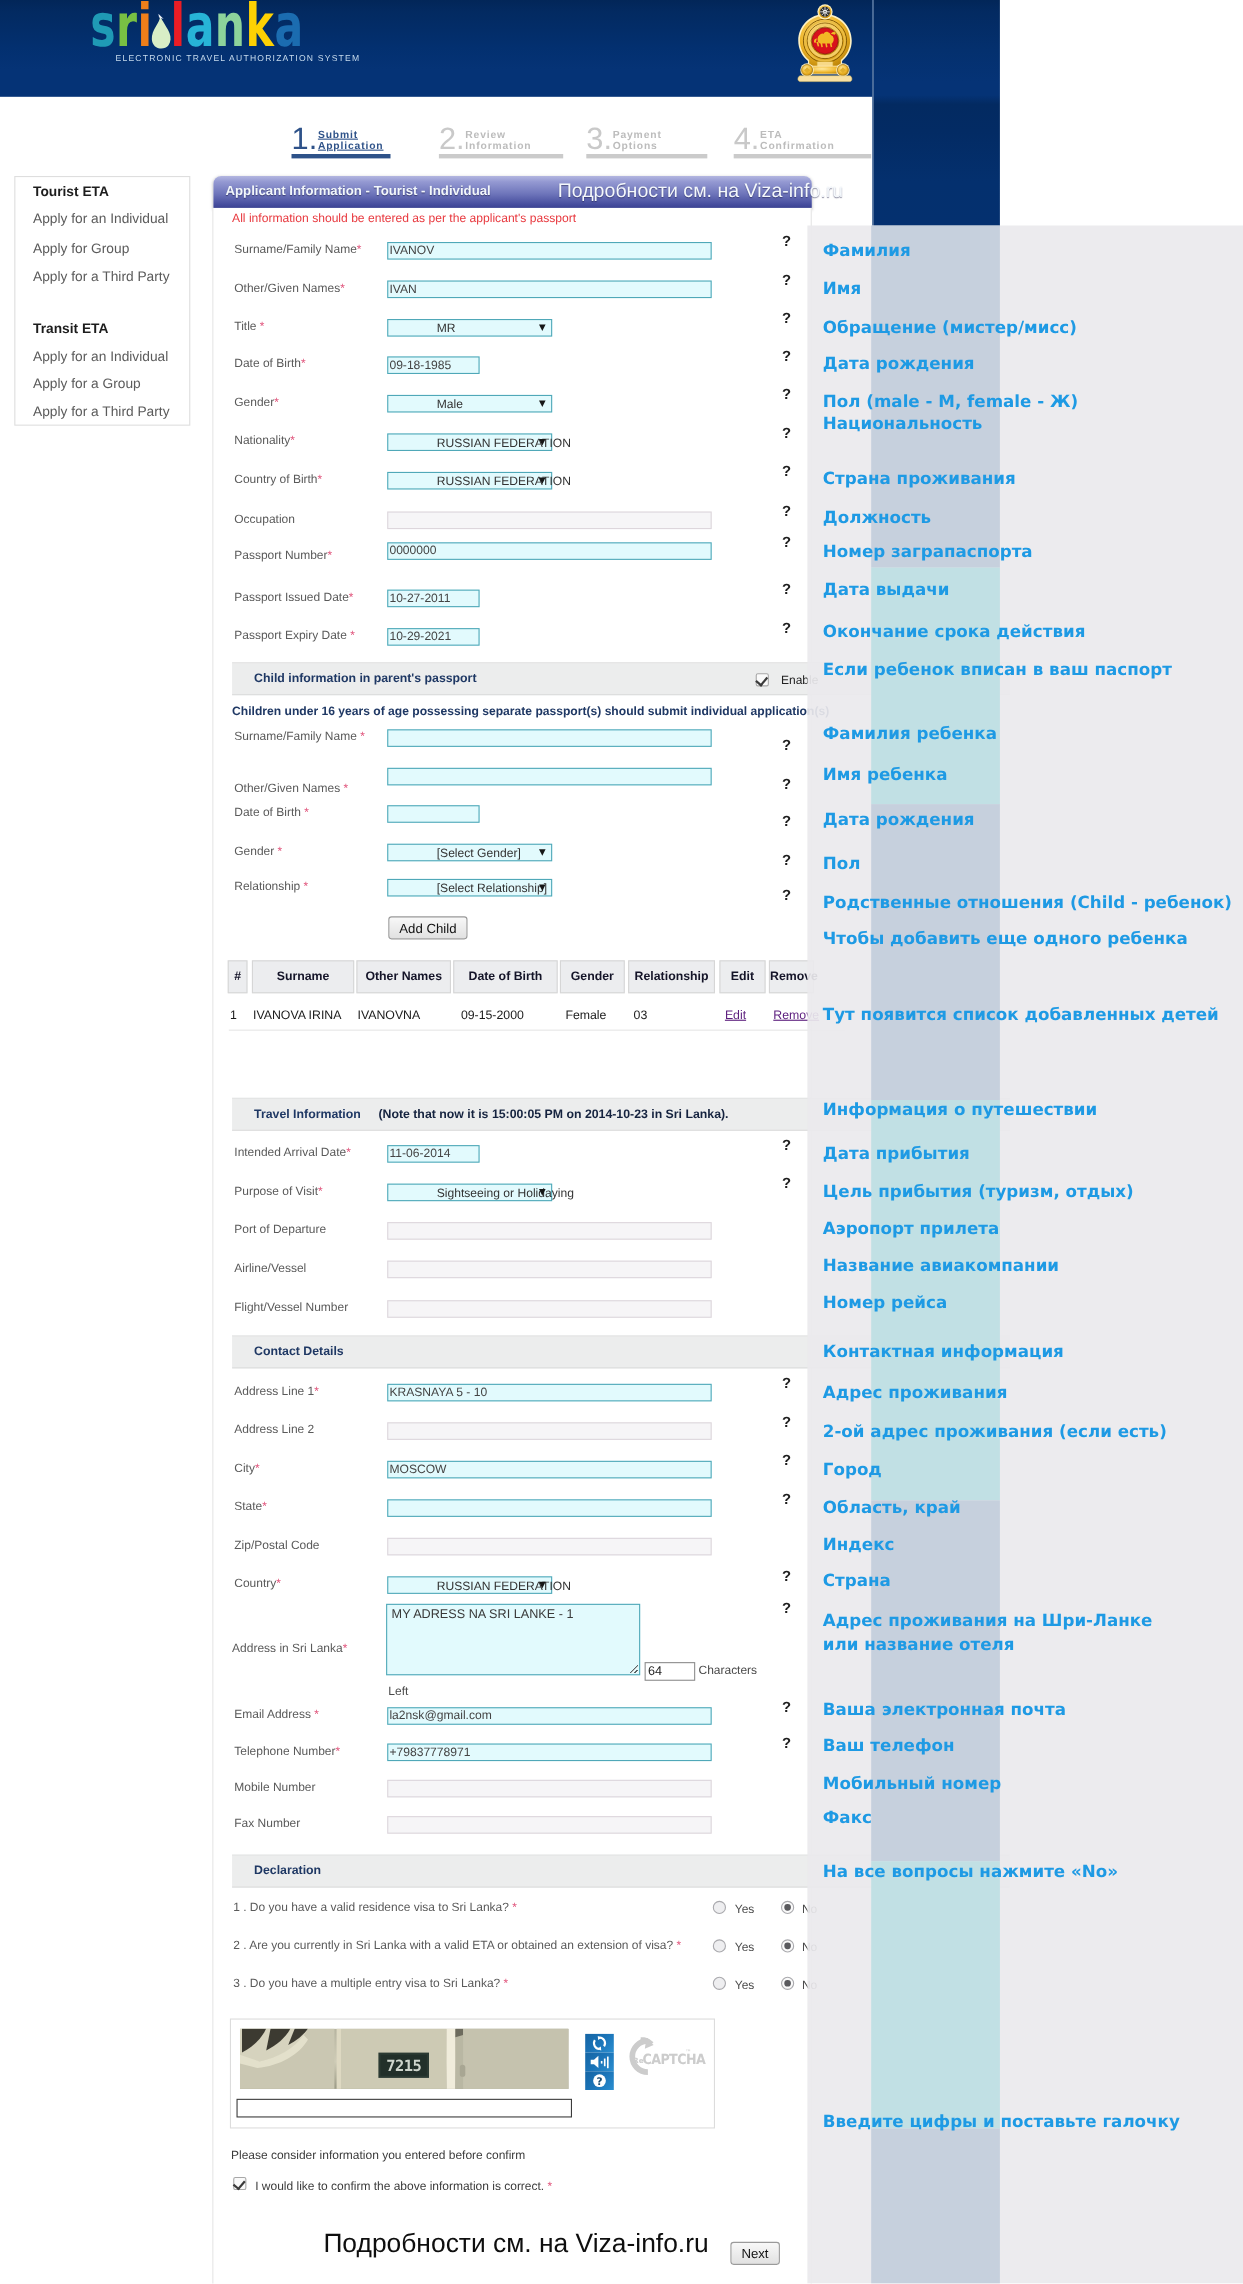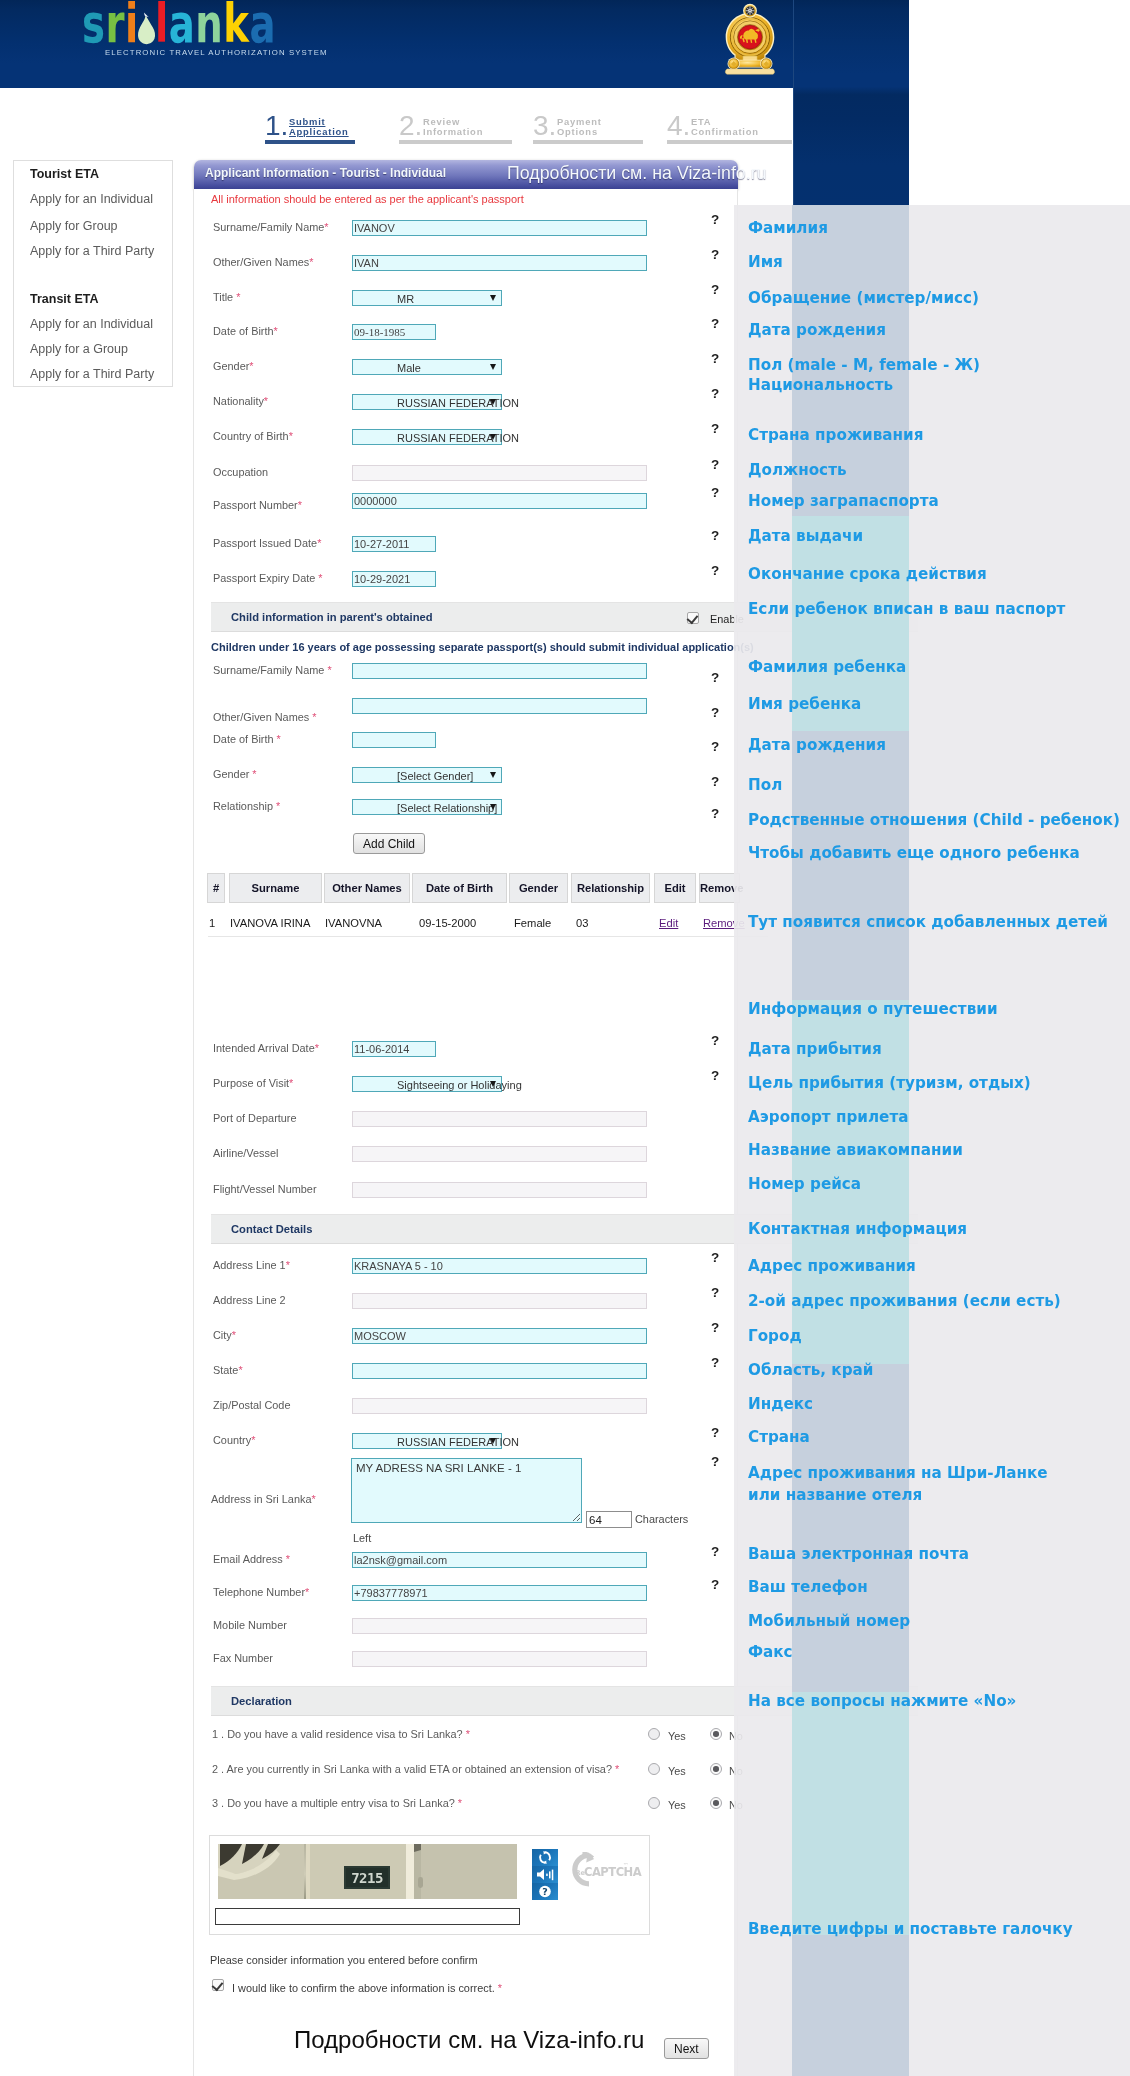--- a/index.html
+++ b/index.html
@@ -237,21 +237,21 @@
         <span class="lab" style="left:19px;top:67px">Other/Given Names<span class="req">*</span></span>
         <input class="t" value="IVAN" style="left: 158px; top: 66px; width: 291px;">
         <span class="q" style="top:58px">?</span>
         <span class="lab" style="left:19px;top:102px">Title <span class="req">*</span></span>
         <span class="sel" style="left:158px;top:101px;width:150px">
           <span class="v">MR</span>
           <span class="ar"></span>
         </span>
         <span class="q" style="top:93px">?</span>
         <span class="lab" style="left:19px;top:136px">Date of Birth<span class="req">*</span></span>
-        <input class="t" value="09-18-1985" style="left: 158px; top: 135px; width: 80px; font-family: Liberation Serif, serif;">
+        <input class="t" value="09-18-1985" style="left: 158px; top: 135px; width: 80px;">
         <span class="q" style="top:127px">?</span>
         <span class="lab" style="left:19px;top:171px">Gender<span class="req">*</span></span>
         <span class="sel" style="left:158px;top:170px;width:150px">
           <span class="v">Male</span>
           <span class="ar"></span>
         </span>
         <span class="q" style="top:162px">?</span>
         <span class="lab" style="left:19px;top:206px">Nationality<span class="req">*</span></span>
         <span class="sel" style="left:158px;top:205px;width:150px">
           <span class="v">RUSSIAN FEDERATION</span>
@@ -270,21 +270,21 @@
         <span class="lab" style="left:19px;top:310px">Passport Number<span class="req">*</span></span>
         <input class="t" value="0000000" style="left: 158px; top: 304px; width: 291px;">
         <span class="q" style="top:296px">?</span>
         <span class="lab" style="left:19px;top:348px">Passport Issued Date<span class="req">*</span></span>
         <input class="t" value="10-27-2011" style="left: 158px; top: 347px; width: 80px;">
         <span class="q" style="top:339px">?</span>
         <span class="lab" style="left:19px;top:383px">Passport Expiry Date <span class="req">*</span></span>
         <input class="t" value="10-29-2021" style="left: 158px; top: 382px; width: 80px;">
         <span class="q" style="top:374px">?</span>
         <div class="sect" style="top:413px">
-          <b>Child information in parent's obtained</b>
+          <b>Child information in parent's passport</b>
         </div>
         <span class="chk" style="left:493px;top:423px"></span>
         <span class="lab" style="left:516px;top:424px;color:#222">Enable</span>
         <div class="subnote" style="top:452px">Children under 16 years of age possessing separate passport(s) should submit individual application(s)</div>
         <span class="lab" style="left:19px;top:475px">Surname/Family Name <span class="req">*</span></span>
         <input class="t" value="" style="left: 158px; top: 474px; width: 291px;">
         <span class="q" style="top:481px">?</span>
         <span class="lab" style="left:19px;top:522px">Other/Given Names <span class="req">*</span></span>
         <input class="t" value="" style="left: 158px; top: 509px; width: 291px;">
         <span class="q" style="top:516px">?</span>
@@ -314,20 +314,24 @@
         <div class="th" style="left:505px;top:684px;width:41px">Remove</div>
         <div class="trow-line" style="left:14px;top:747px;width:560px"></div>
         <span class="tdv" style="left:15px;top:728px">1</span>
         <span class="tdv" style="left:36px;top:728px">IVANOVA IRINA</span>
         <span class="tdv" style="left:131px;top:728px">IVANOVNA</span>
         <span class="tdv" style="left:225px;top:728px">09-15-2000</span>
         <span class="tdv" style="left:320px;top:728px">Female</span>
         <span class="tdv" style="left:382px;top:728px">03</span>
         <span class="tdv" style="left:465px;top:728px"><a href="#">Edit</a></span>
         <span class="tdv" style="left:509px;top:728px"><a href="#">Remove</a></span>
+        <div class="sect" style="top:809px">
+          <b>Travel Information</b>
+          <span class="hint" style="left:133px">(Note that now it is 15:00:05 PM on 2014-10-23 in Sri Lanka).</span>
+        </div>
         <span class="lab" style="left:19px;top:853px">Intended Arrival Date<span class="req">*</span></span>
         <input class="t" value="11-06-2014" style="left: 158px; top: 852px; width: 80px;">
         <span class="q" style="top:844px">?</span>
         <span class="lab" style="left:19px;top:888px">Purpose of Visit<span class="req">*</span></span>
         <span class="sel" style="left:158px;top:887px;width:150px">
           <span class="v">Sightseeing or Holidaying</span>
           <span class="ar"></span>
         </span>
         <span class="q" style="top:879px">?</span>
         <span class="lab" style="left:19px;top:923px">Port of Departure</span>

